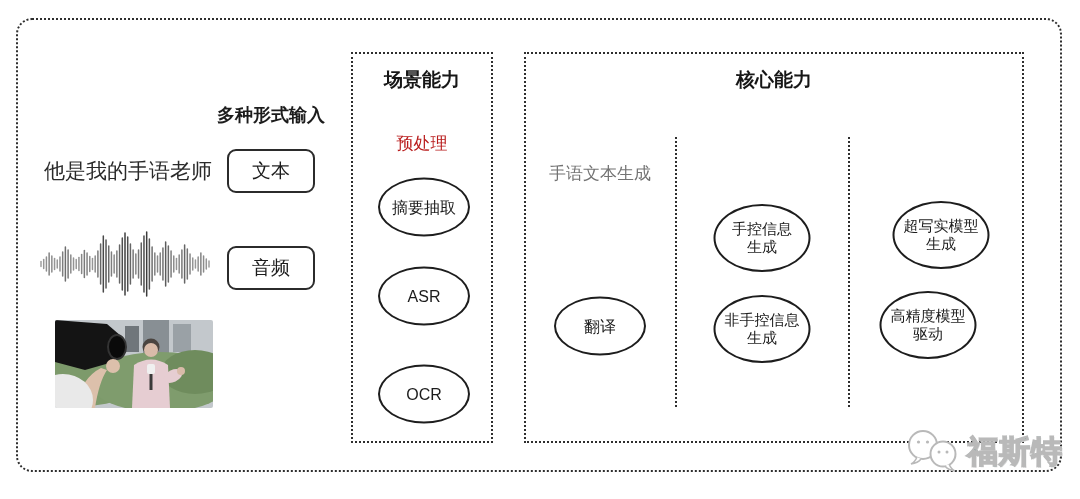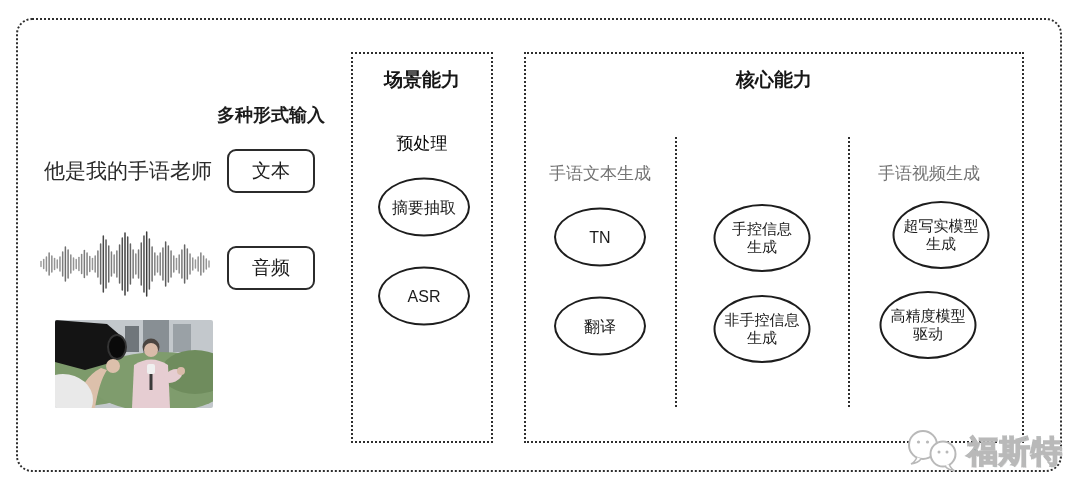--- a/index.html
+++ b/index.html
@@ -41,21 +41,21 @@
     border:2px dotted #2e2e2e; background:#fff;
   }
   .panel.scene { left:351px; width:142px; }
   .panel.core  { left:524px; width:500px; }
   .panel-title {
     position:absolute; top:13px; left:0; width:100%;
     text-align:center; font-size:19px; font-weight:700; color:#161616;
   }
   .sub-label {
     position:absolute; top:78px; left:0; width:100%;
-    text-align:center; font-size:17px; color:#000000;
+    text-align:center; font-size:17px; color:#b91c1c;
   }
   .node {
     position:absolute; transform:translate(-50%,-50%);
     border:2.5px solid #1d1d1d; border-radius:50%; background:#fff;
     display:flex; align-items:center; justify-content:center;
     text-align:center; font-size:15px; line-height:1.22; color:#1c1c1c;
     white-space:pre-line;
   }
   .node.single { width:92px; height:59px; font-size:16px; }
   .node.double { width:97px; height:68px; }
@@ -179,31 +179,30 @@
     <path d="M52 50 Q44 62 40 88 L20 88 Q26 58 46 48 Z" fill="#dcc0ab"></path>
     <ellipse cx="8" cy="80" rx="30" ry="26" fill="#e9e9e9"></ellipse>
   </svg>
 </div>
 
 <div class="panel scene">
   <div class="panel-title">场景能力</div>
   <div class="sub-label">预处理</div>
   <div class="node single" style="left:71px; top:242px;">ASR</div>
   <div class="node single" style="left:71px; top:153px;">摘要抽取</div>
+  <div class="node single" style="left:71px; top:340px;">OCR</div>
 </div>
 
 <div class="panel core">
   <div class="panel-title">核心能力</div>
   <div class="divider d1"></div>
   <div class="divider d2"></div>
 
   <div class="col-header" style="left:74px;">手语文本生成</div>
-  <div class="col-header" style="left:403px;">手语视频生成</div>
-
-  <div class="node single" style="left:74px;  top:183px;">TN</div>
+
   <div class="node single" style="left:74px;  top:272px;">翻译</div>
 
   <div class="node double" style="left:236px; top:184px;">手控信息
 生成</div>
   <div class="node double" style="left:236px; top:275px;">非手控信息
 生成</div>
 
   <div class="node double" style="left:415px; top:181px;">超写实模型
 生成</div>
   <div class="node double" style="left:402px; top:271px;">高精度模型

